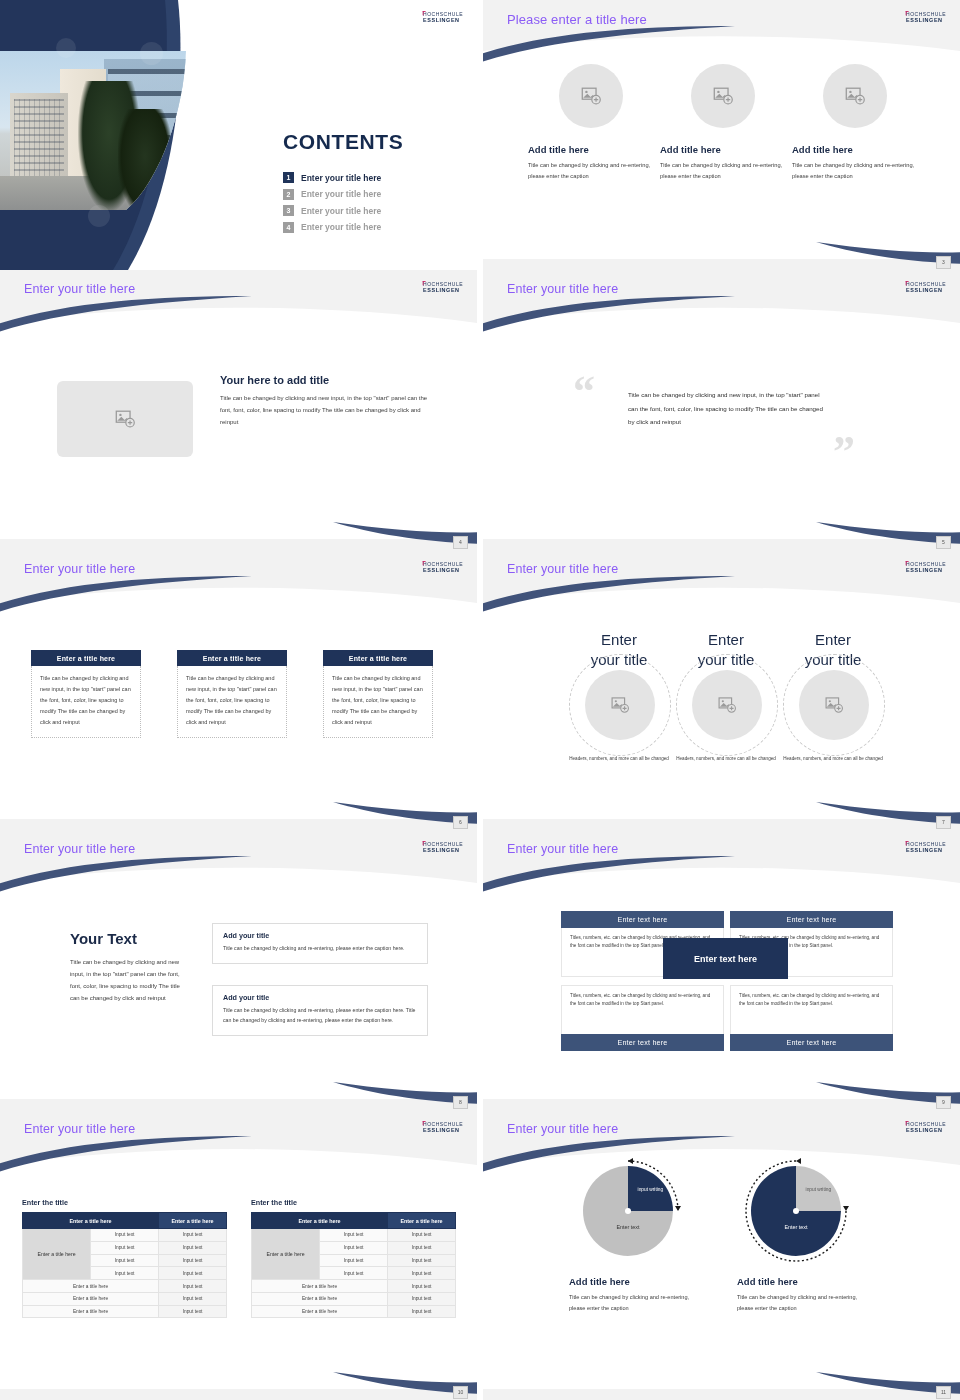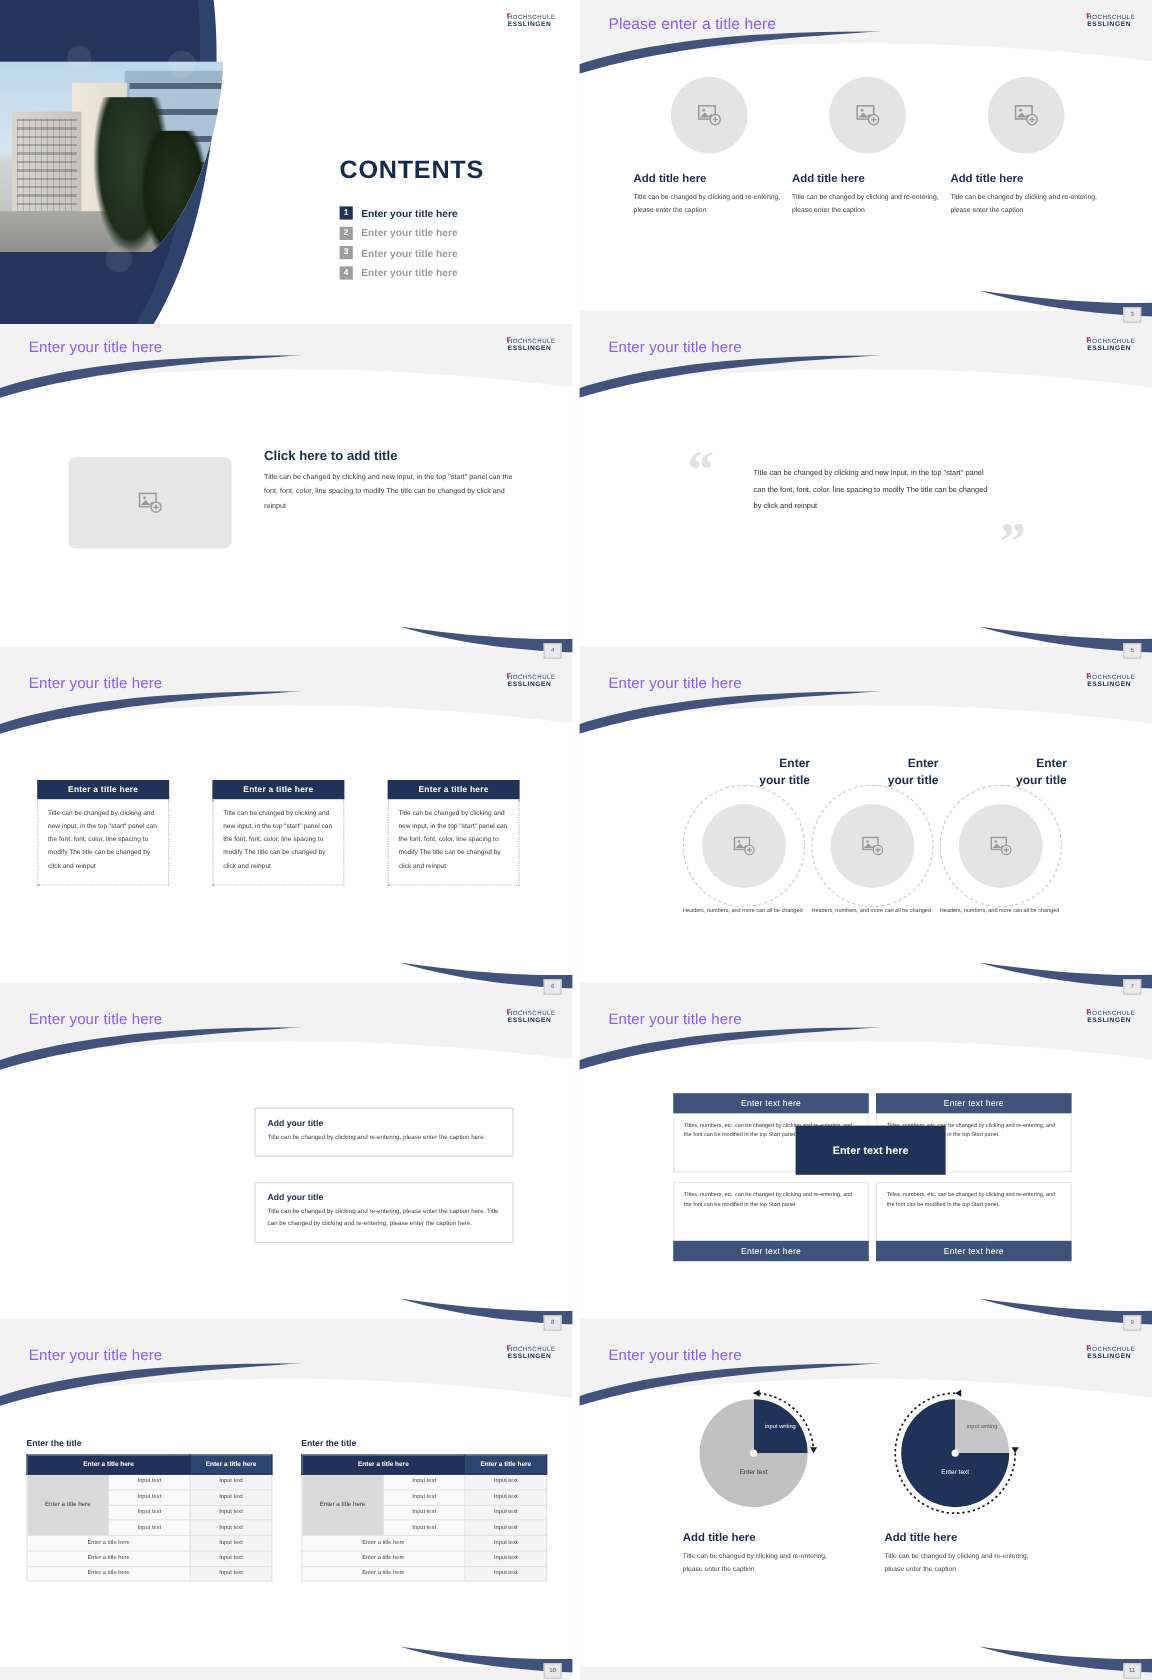--- a/index.html
+++ b/index.html
@@ -189,21 +189,21 @@
   .s5-card{position:absolute;top:100px;width:110px;}
   .s5-card .blue-bar{padding:4.5px 0;}
   .s5-card .cbody{
     border-left:1px dotted #bdbdbd;border-right:1px dotted #bdbdbd;
     border-bottom:1px dotted #bdbdbd;
     padding:7px 8px 9px 8px;font-size:5.5px;line-height:2;color:#3d3d3d;
   }
 
   
   .s6-col{position:absolute;top:80px;width:112px;text-align:center;}
-  .s6-col .ttl{font-size:10px;font-weight:700;color:#1b2a48;line-height:1.35;text-align:right;}
+  .s6-col .ttl{font-size:15px;font-weight:400;color:#1b2a48;line-height:1.35;}
   .s6-ring{
     position:absolute;top:104px;width:100px;height:100px;border-radius:50%;
     border:1px dashed #c9c9c9;
   }
   .s6-ring .ph-circle{
     width:70px;height:70px;position:absolute;left:15px;top:15px;
   }
   .s6-cap{position:absolute;top:205px;width:112px;text-align:center;
     font-size:4.6px;line-height:1.7;color:#3d3d3d;}
 
@@ -399,21 +399,21 @@
     <div class="ph-rect s3-ph">
       <svg class="img-ico" width="22" height="22" viewBox="0 0 24 24">
         <rect x="2.5" y="3.5" width="15" height="12" fill="none" stroke="#9a9a9a" stroke-width="1.4"></rect>
         <circle cx="7" cy="7.5" r="1.3" fill="#9a9a9a"></circle>
         <path d="M3.5 14 L8 9.5 L11.5 13 L14 11 L16.5 14 Z" fill="#9a9a9a"></path>
         <circle cx="17.5" cy="16" r="4.6" fill="#e6e6e6" stroke="#9a9a9a" stroke-width="1.3"></circle>
         <path d="M17.5 13.6 v4.8 M15.1 16 h4.8" stroke="#9a9a9a" stroke-width="1.3"></path>
       </svg>
     </div>
     <div class="s3-txt">
-      <h3>Click here to add title</h3>
+      <h3>Your here to add title</h3>
       <p>Title can be changed by clicking and new input, in the top "start" panel can the font, font, color, line spacing to modify The title can be changed by click and reinput</p>
     </div>
     <div class="pagenum">4</div>
   </div>
 
   <div class="slide">
     <div class="s-head"></div>
     <div class="s-body"></div>
     <svg class="sweep-tl" viewBox="0 0 260 36">
       <path d="M0,30 C70,6 160,0 260,0 C150,7 70,16 6,36 Z" fill="#41537a"></path>
@@ -540,20 +540,24 @@
     </svg>
     <svg class="sweep-br" viewBox="0 0 150 26">
       <path d="M150,26 C90,24 40,16 0,4 C55,12 110,16 150,14 Z" fill="#41537a"></path>
     </svg>
     <div class="s-title">Enter your title here</div>
     <div class="logo">
       <div class="l1"><span class="mark"></span><span>HOCHSCHULE</span></div>
       <div class="l2">ESSLINGEN</div>
     </div>
 
+    <div class="s7-left">
+      <h2>Your Text</h2>
+      <p>Title can be changed by clicking and new input, in the top "start" panel can the font, font, color, line spacing to modify The title can be changed by click and reinput</p>
+    </div>
     <div class="s7-box" style="top:93px;">
       <h4>Add your title</h4>
       <p>Title can be changed by clicking and re-entering, please enter the caption here.</p>
     </div>
     <div class="s7-box" style="top:155px;">
       <h4>Add your title</h4>
       <p>Title can be changed by clicking and re-entering, please enter the caption here. Title can be changed by clicking and re-entering, please enter the caption here.</p>
     </div>
     <div class="pagenum">8</div>
   </div>

